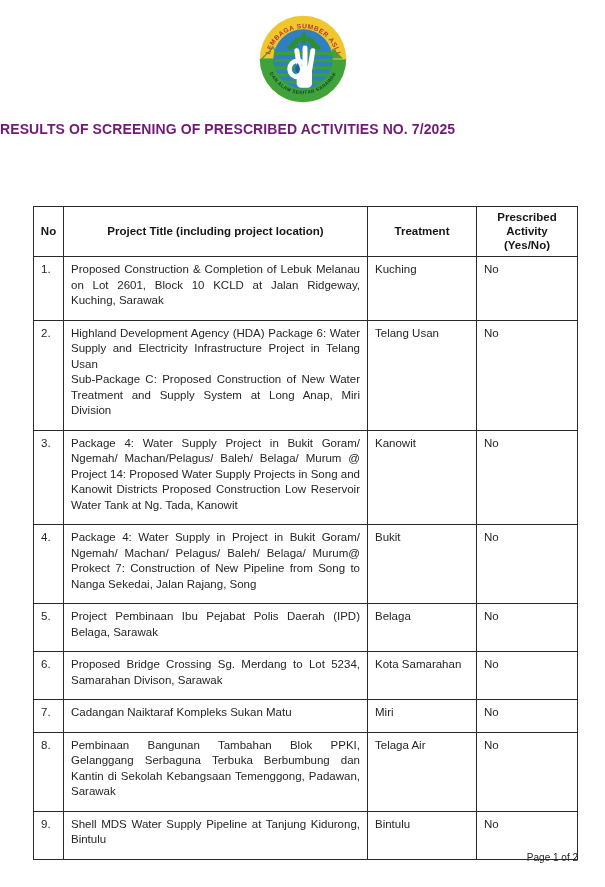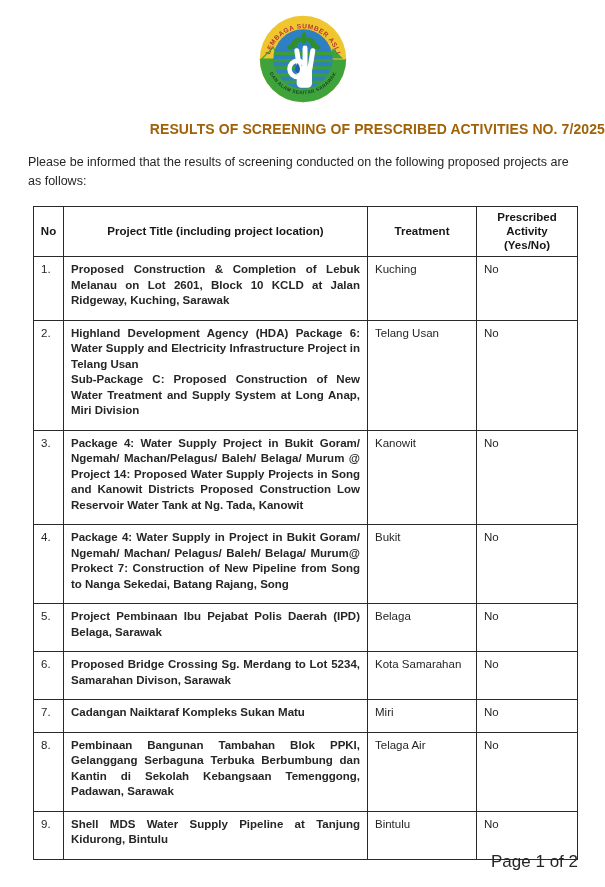--- a/index.html
+++ b/index.html
@@ -19,25 +19,25 @@
     left: 50%;
     transform: translateX(-50%);
     width: 90px;
     height: 90px;
   }
   .doc-title {
     position: absolute;
     top: 121px;
     left: 0;
     right: 0;
-    text-align: right;
+    text-align: left;
     font-weight: bold;
     font-size: 14px;
     letter-spacing: 0.1px;
-    color: #a16207;
+    color: #701a75;
   }
   .intro {
     position: absolute;
     top: 153px;
     left: 28px;
     width: 552px;
     font-size: 12.5px;
     line-height: 1.5;
     white-space: pre-line;
     color: #262626;
@@ -63,27 +63,27 @@
     line-height: 1.2;
     white-space: pre-line;
     color: #161616;
   }
   .screening td {
     vertical-align: top;
     padding: 5px 7px 11px 7px;
     line-height: 15.5px;
   }
   td.cell-no { padding: 5px 3px 5px 7px; }
-  td.cell-title { text-align: justify; white-space: pre-line; font-weight: bold; }
+  td.cell-title { text-align: justify; white-space: pre-line; }
   td.cell-location, td.cell-prescribed { }
   .footer {
     position: absolute;
     top: 852px;
     right: 27px;
-    font-size: 17px;
+    font-size: 10px;
     color: #262626;
   }
 </style>
 </head>
 <body>
 
 <div class="page">
 
   <svg class="logo" viewBox="0 0 100 100" aria-hidden="true">
     <defs>
@@ -125,22 +125,20 @@
     <text font-size="7.4" font-weight="bold" fill="#b5392e" letter-spacing="0.6">
       <textPath href="#arcTop" startOffset="50%" text-anchor="middle">LEMBAGA SUMBER ASLI</textPath>
     </text>
     <text font-size="5.4" font-weight="bold" fill="#17471f" letter-spacing="0.4">
       <textPath href="#arcBot" startOffset="50%" text-anchor="middle">DAN ALAM SEKITAR SARAWAK</textPath>
     </text>
   </svg>
 
   <div class="doc-title">RESULTS OF SCREENING OF PRESCRIBED ACTIVITIES NO. 7/2025</div>
 
-  <div class="intro">Please be informed that the results of screening conducted on the following proposed projects are
-as follows:</div>
 
   <table class="screening">
     <colgroup>
       <col style="width:30px">
       <col style="width:304px">
       <col style="width:109px">
       <col style="width:101px">
     </colgroup>
     <thead>
       <tr>
@@ -170,21 +168,21 @@
 
     <tr>
       <td class="cell-no">3.</td>
       <td class="cell-title">Package 4: Water Supply Project in Bukit Goram/ Ngemah/ Machan/Pelagus/ Baleh/ Belaga/ Murum @ Project 14: Proposed Water Supply Projects in Song and Kanowit Districts Proposed Construction Low Reservoir Water Tank at Ng. Tada, Kanowit</td>
       <td class="cell-location">Kanowit</td>
       <td class="cell-prescribed">No</td>
     </tr>
 
     <tr>
       <td class="cell-no">4.</td>
-      <td class="cell-title">Package 4: Water Supply in Project in Bukit Goram/ Ngemah/ Machan/ Pelagus/ Baleh/ Belaga/ Murum@ Prokect 7: Construction of New Pipeline from Song to Nanga Sekedai, Batang Rajang, Song</td>
+      <td class="cell-title">Package 4: Water Supply in Project in Bukit Goram/ Ngemah/ Machan/ Pelagus/ Baleh/ Belaga/ Murum@ Prokect 7: Construction of New Pipeline from Song to Nanga Sekedai, Jalan Rajang, Song</td>
       <td class="cell-location">Bukit</td>
       <td class="cell-prescribed">No</td>
     </tr>
 
     <tr>
       <td class="cell-no">5.</td>
       <td class="cell-title">Project Pembinaan Ibu Pejabat Polis Daerah (IPD) Belaga, Sarawak</td>
       <td class="cell-location">Belaga</td>
       <td class="cell-prescribed">No</td>
     </tr>

